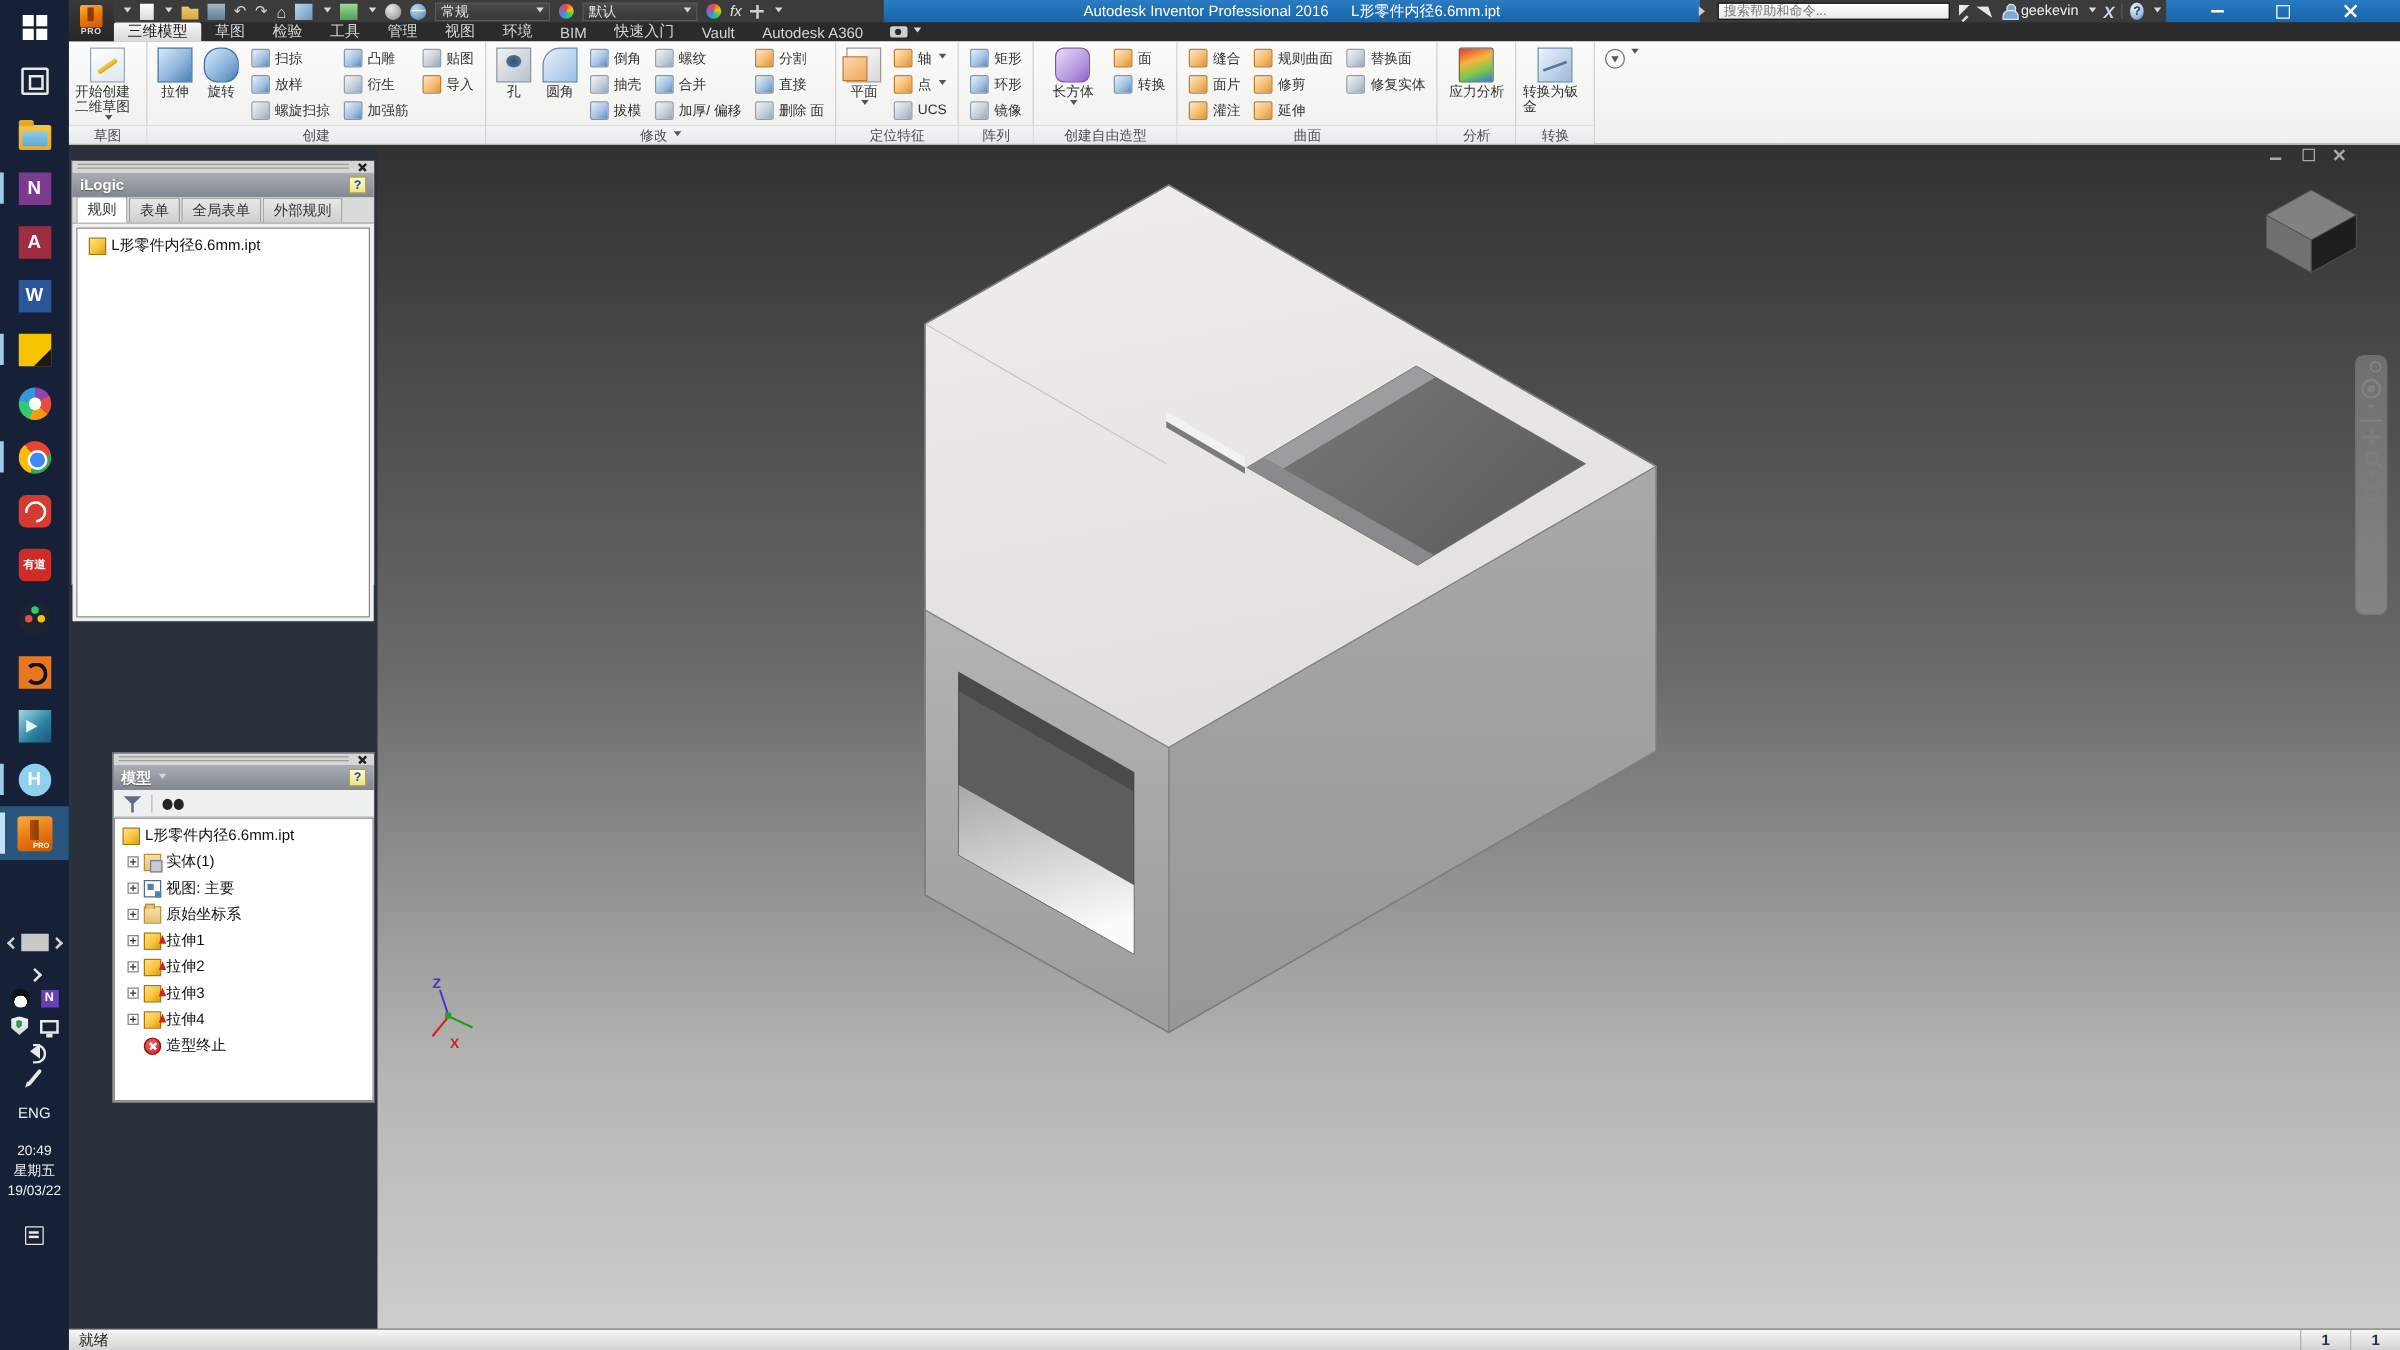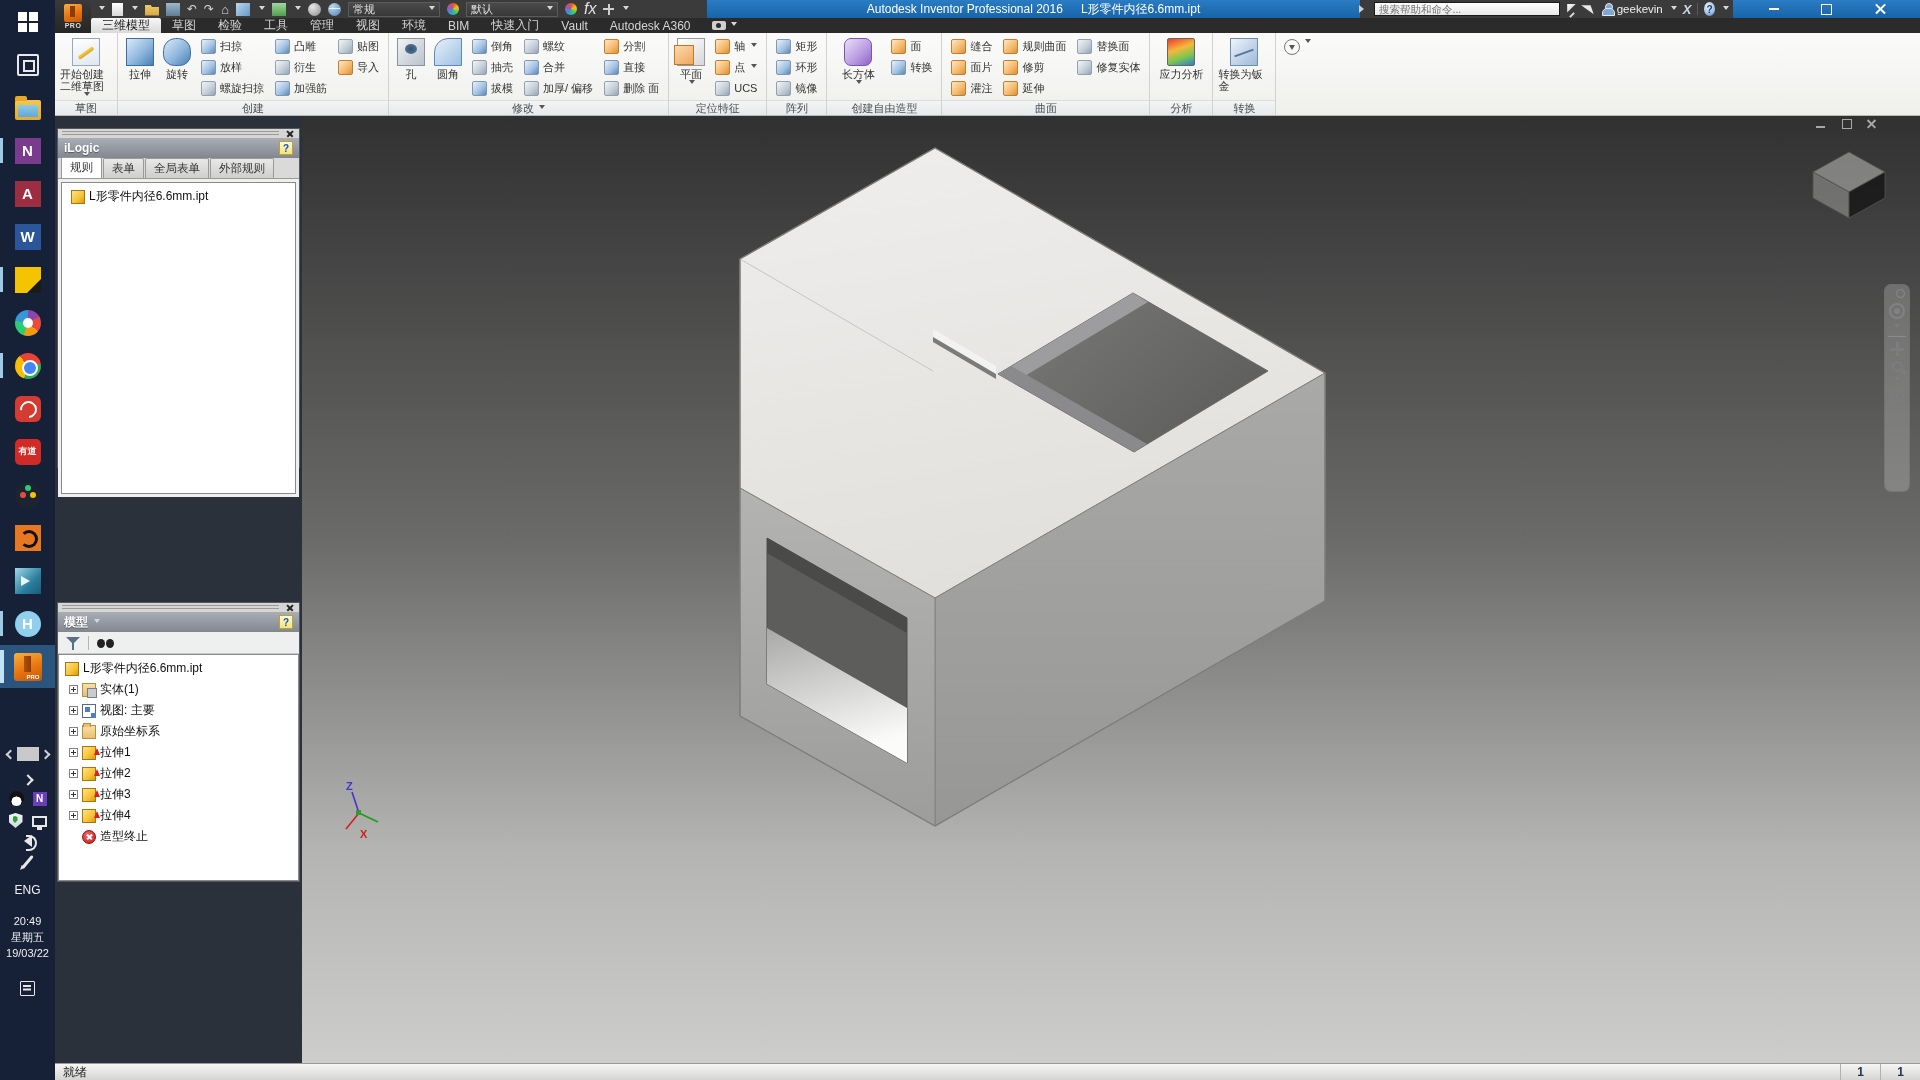--- a/index.html
+++ b/index.html
@@ -85,21 +85,21 @@
   .q-pic{background:linear-gradient(135deg,#b8d8f0,#6898c0);}
   .q-doc{background:linear-gradient(#9fd89f,#4f9f4f);}
   .q-sphere{border-radius:50%;background:radial-gradient(circle at 35% 30%,#e8e8e8,#8a8a8a);width:13px;}
   .q-globe{border-radius:50%;background:radial-gradient(circle at 35% 30%,#bcd8ee,#4f7fae);width:13px;position:relative;}
   .q-globe::after{content:"";position:absolute;left:1px;top:5px;right:1px;height:1.5px;background:rgba(255,255,255,.8);}
   .dd{display:flex;align-items:center;gap:22px;background:linear-gradient(#4a4a4a,#383838);border:1px solid #5a5a5a;height:15px;padding:0 4px;color:#e0e0e0;cursor:pointer;white-space:nowrap;}
   .dd .val{min-width:52px;}
   .cwheel{width:12px;height:12px;border-radius:50%;background:conic-gradient(#e74c3c,#f1c40f,#2ecc71,#3498db,#9b59b6,#e74c3c);flex:none;cursor:pointer;}
   .car{width:0;height:0;border:3.5px solid transparent;border-top:4px solid #555;display:inline-block;margin-left:2px;flex:none;}
   .car.w{border-top-color:#d8d8d8;}
-  .fx{font-style:italic;font-size:16px;color:#e0e0e0;cursor:pointer;}
+  .fx{font-style:italic;font-size:12px;color:#e0e0e0;cursor:pointer;}
   .q-plus{position:relative;width:11px;}
   .q-plus::before{content:"";position:absolute;left:0;top:5.5px;width:11px;height:2px;background:#cfcfcf;}
   .q-plus::after{content:"";position:absolute;left:4.5px;top:1px;width:2px;height:11px;background:#cfcfcf;}
   .search-zone{position:absolute;left:1300px;width:378px;top:0;height:18px;display:flex;align-items:center;gap:6px;padding:0 4px;}
   .exp-tri{width:0;height:0;border:4px solid transparent;border-left:5px solid #cfcfcf;flex:none;cursor:pointer;}
   .search-input{width:238px;height:14px;background:linear-gradient(#fff,#e8e8e8);border:1px solid #1a1a1a;font-size:10.5px;color:#777;padding:0 4px;outline:none;}
   .i-sat{width:13px;height:13px;position:relative;cursor:pointer;}
   .i-sat::before{content:"";position:absolute;left:1px;top:1px;width:9px;height:9px;background:linear-gradient(135deg,#fff,#bbb);clip-path:polygon(0 0,100% 0,0 100%);}
   .i-sat::after{content:"";position:absolute;right:1px;bottom:0;width:6px;height:2px;background:#ddd;transform:rotate(-45deg);}
   .i-star{width:0;height:0;cursor:pointer;border-right:7px solid transparent;border-bottom:5px solid #e8e8e8;border-left:7px solid transparent;transform:rotate(35deg) scale(1.1);position:relative;top:-2px;}
@@ -153,21 +153,21 @@
   .si.or{border-color:#c08030;background:linear-gradient(135deg,#fde8c8,#f5b86a 60%,#d9913c);}
   .si.gy{border-color:#93a0ae;background:linear-gradient(135deg,#f4f6f8,#c2ccd6 60%,#93a5b8);}
   .rextra{display:flex;align-items:flex-start;padding:6px 8px;gap:3px;}
   .rextra .circ{width:16px;height:16px;border-radius:50%;border:1.5px solid #777;position:relative;cursor:pointer;}
   .rextra .circ::after{content:"";position:absolute;left:3.5px;top:5px;border:3.5px solid transparent;border-top:5px solid #555;}
 
   
   .left-col{position:absolute;left:0;top:116px;width:247px;bottom:17px;background:#2b313b;}
   .panel{position:absolute;left:2px;right:2px;display:flex;flex-direction:column;background:#eef0f0;border:1px solid #55595f;}
   .panel.ilogic{top:12px;height:340px;}
-  .panel.model{top:486px;height:280px;}
+  .panel.model{top:486px;height:280px;margin-left:33px;}
   .grip{height:9px;background:#d6d6d4;position:relative;flex:none;cursor:grab;}
   .grip::before{content:"";position:absolute;left:4px;right:20px;top:2px;height:1px;background:#9a9a98;box-shadow:0 3px 0 #9a9a98;}
   .grip-x{position:absolute;right:3px;top:0;width:12px;height:9px;cursor:pointer;}
   .grip-x::before,.grip-x::after{content:"";position:absolute;left:2px;top:3.5px;width:8px;height:1.6px;background:#222;}
   .grip-x::before{transform:rotate(45deg);}
   .grip-x::after{transform:rotate(-45deg);}
   .phead{height:20px;background:linear-gradient(#a9aeb6,#82878f);display:flex;align-items:center;padding:0 6px;gap:4px;flex:none;}
   .phead .ptitle{color:#fff;font-size:12px;font-weight:bold;text-shadow:0 1px 1px rgba(0,0,0,.4);}
   .phead .spacer{flex:1;}
   .helpbtn{width:14px;height:14px;background:linear-gradient(#fffbd0,#f3e37a);border:1px solid #b9a23a;color:#1a4fb8;font-weight:bold;font-size:10px;text-align:center;line-height:13px;cursor:pointer;}

